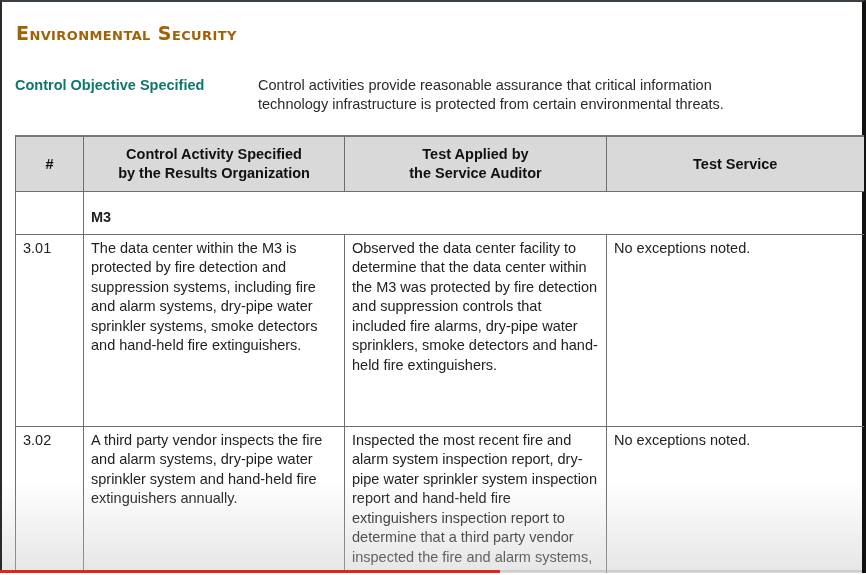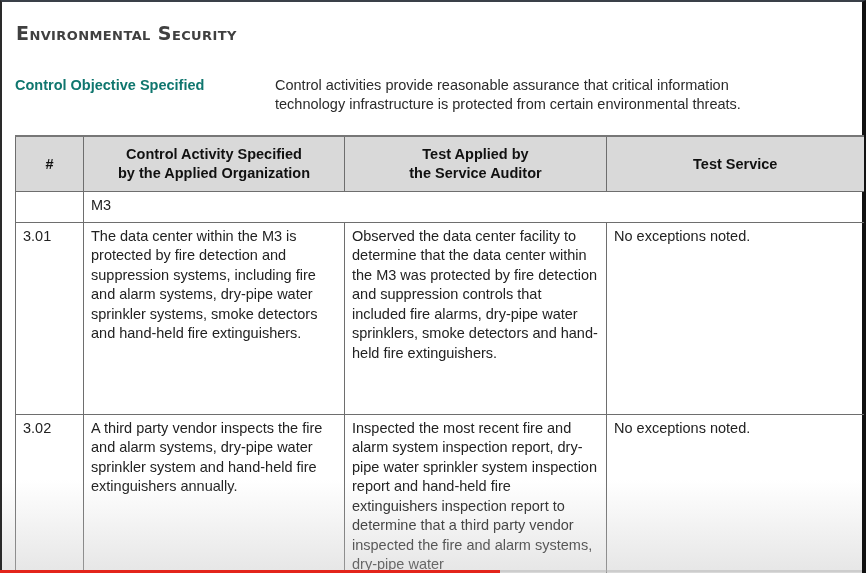--- a/index.html
+++ b/index.html
@@ -13,50 +13,50 @@
       position: absolute; left: 0; top: 0; width: 866px; height: 575px;
       box-sizing: border-box;
       border-top: 2px solid #3a4048;
       border-left: 2px solid #2a2a2a;
       border-right: 4px solid #111;
     }
     .title {
       position: absolute; left: 16px; top: 22px;
       font-family: "DejaVu Sans", sans-serif;
       font-size: 19px; font-weight: bold; letter-spacing: 0.4px;
-      color: #404040; font-variant: small-caps;
+      color: #a16207; font-variant: small-caps;
     }
     .objective {
       position: absolute; left: 15px; top: 76px; width: 840px;
       font-size: 14.5px; line-height: 19px;
     }
     .objective .label {
       position: absolute; left: 0; top: 0; width: 240px;
       font-weight: bold; color: #0f766e;
     }
     .objective .text {
-      position: absolute; left: 243px; top: 0; width: 560px; color: #2a2a2a; margin-left: 17px;
+      position: absolute; left: 243px; top: 0; width: 560px; color: #2a2a2a;
     }
     table.grid {
       position: absolute; left: 15px; top: 135px; width: 848px;
       border-collapse: collapse; table-layout: fixed;
       font-size: 14.5px; line-height: 19.5px;
     }
     table.grid th {
       background: #d9d9d9; font-weight: bold; text-align: center;
       height: 46px; padding: 4px 6px; color: #111;
       border: 1.5px solid #6e6e6e; border-top: 2px solid #777;
       line-height: 19px;
     }
     table.grid td {
       border: 1.5px solid #6e6e6e; vertical-align: top;
       padding: 4px 7px 3px 7px; color: #222;
     }
     table.grid td.num { text-align: left; padding-right: 12px; }
-    table.grid tr.section td { height: 19px; font-weight: normal; padding-top: 4px; padding-bottom: 6px; }
+    table.grid tr.section td { height: 19px; font-weight: bold; padding-top: 16px; padding-bottom: 6px; }
     table.grid td.last { border-right: none; }
     table.grid th.last { border-right: none; }
     .fade {
       position: absolute; left: 2px; right: 4px; top: 480px; height: 92px;
       background: linear-gradient(to bottom, rgba(210,210,210,0) 0%, rgba(200,200,200,0.45) 100%);
       pointer-events: none;
     }
     .progress-track {
       position: absolute; left: 0; right: 4px; top: 570px; height: 3px;
       background: rgba(180,180,180,0.5);
@@ -91,21 +91,21 @@
     <col style="width:68px">
     <col style="width:261px">
     <col style="width:262px">
     <col style="width:257px">
   </colgroup>
   <thead>
     <tr>
       <th>#</th>
       <th>
         <div>Control Activity Specified</div>
-        <div>by the Applied Organization</div>
+        <div>by the Results Organization</div>
       </th>
       <th>
         <div>Test Applied by</div>
         <div>the Service Auditor</div>
       </th>
       <th class="last">Test Service</th>
     </tr>
   </thead>
   <tbody>
     <tr class="section">

